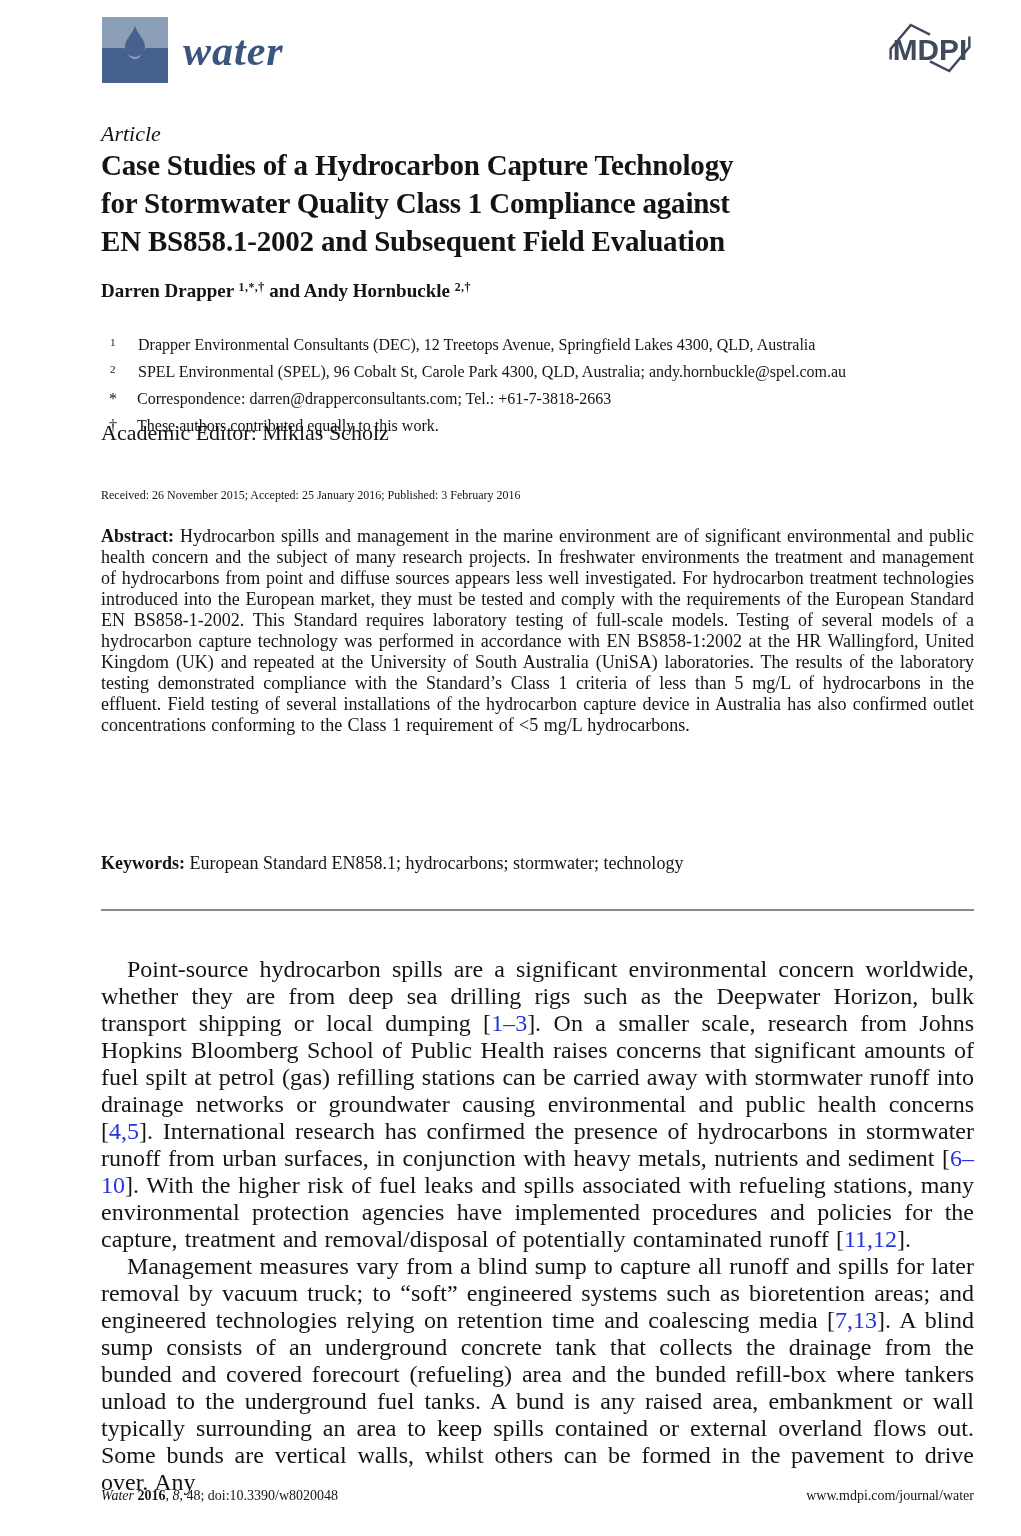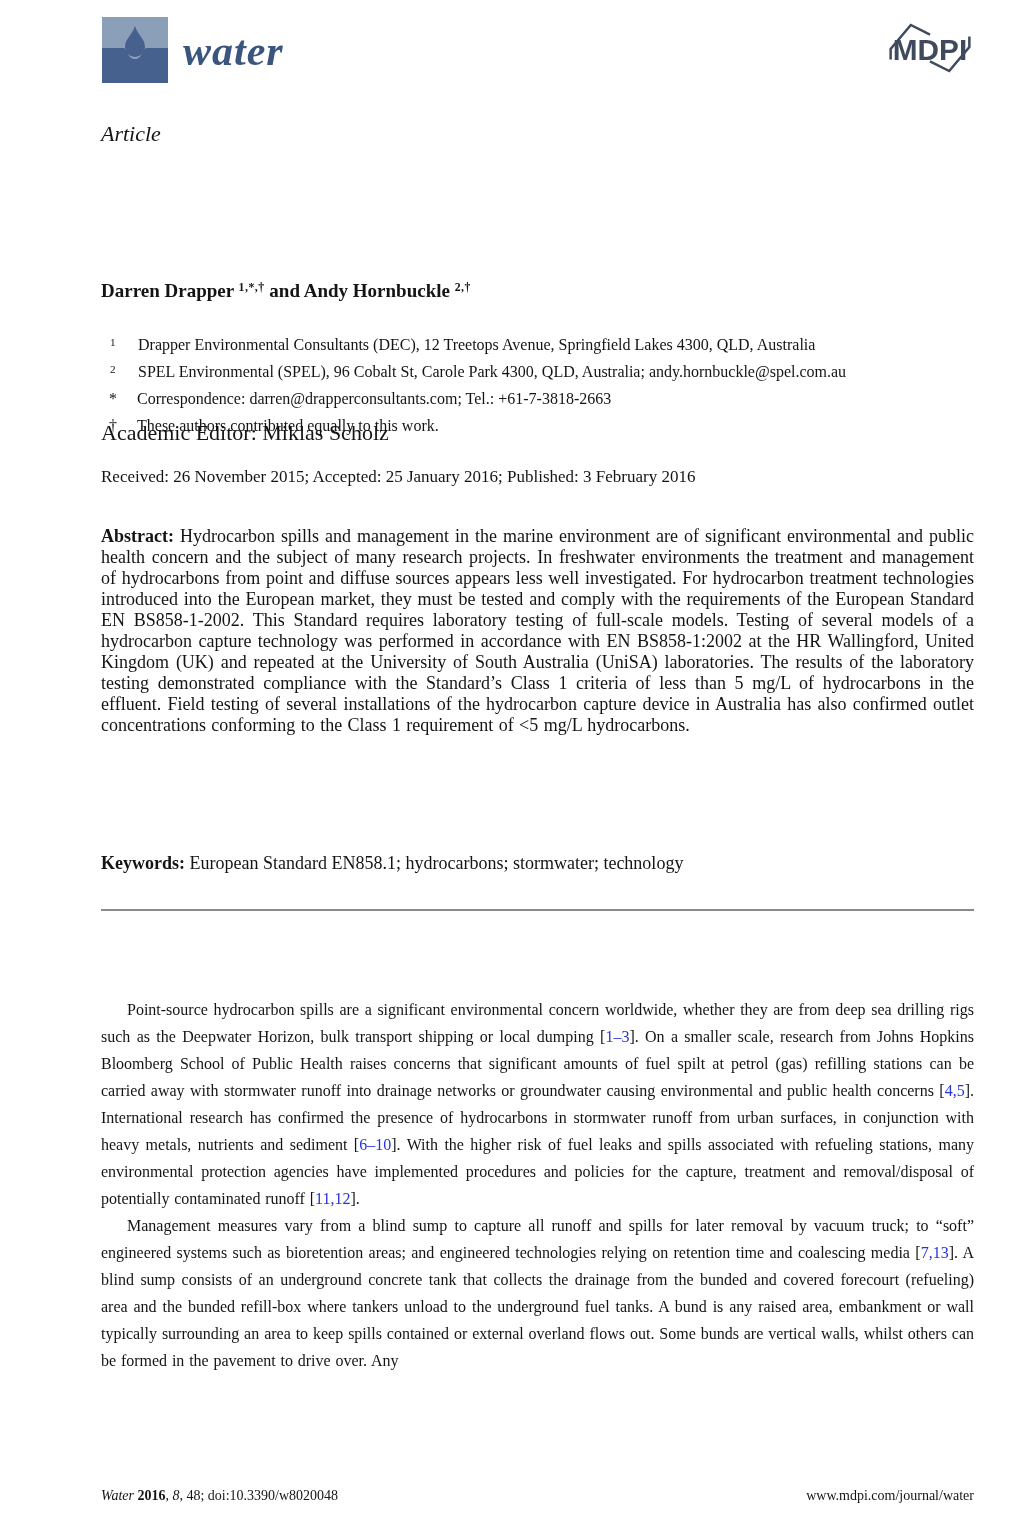--- a/index.html
+++ b/index.html
@@ -36,31 +36,31 @@
   
   .article-type{position:absolute;top:121px;font-style:italic;font-size:22px;}
   .title{position:absolute;top:146px;font-size:29px;font-weight:bold;line-height:38px;letter-spacing:-0.2px;}
   .authors{position:absolute;top:280px;font-size:19px;font-weight:bold;}
   .affiliations{position:absolute;top:331px;font-size:16px;line-height:27px;}
   .aff-row{display:flex;}
   .aff-marker{width:28px;flex:0 0 28px;padding-left:8px;}
   .aff-marker.sup{font-size:70%;position:relative;top:-2px;padding-left:9px;}
   .aff-text{flex:1;white-space:nowrap;}
   .editor-line{position:absolute;top:420px;font-size:22px;}
-  .dates-line{position:absolute;top:467px;font-size:17px;}
+  .dates-line{position:absolute;top:488px;font-size:12px;}
 
   .abstract{position:absolute;top:526px;font-size:18px;line-height:21px;text-align:justify;word-spacing:0.05em;}
   .keywords{position:absolute;top:853px;font-size:18px;}
   .bold{font-weight:bold;}
 
   .divider{position:absolute;top:909px;left:62px;width:873px;height:2px;background:var(--rule);}
 
   .section-heading{position:absolute;top:955px;font-size:18px;font-weight:bold;}
   .section-heading .num{margin-right:10px;}
-  .body-text{position:absolute;top:996px;font-size:16px;line-height:27px;text-align:justify;word-spacing:0.05em;}
+  .body-text{position:absolute;top:956px;font-size:24px;line-height:27px;text-align:justify;word-spacing:0.05em;}
   .body-text p{margin:0;text-indent:26px;}
 
   .seg-link{color:var(--link);}
   .seg-sup{font-size:62%;position:relative;top:-0.55em;letter-spacing:0.5px;}
   .seg-italic{font-style:italic;}
   .seg-bold{font-weight:bold;}
 
   .footer{position:absolute;top:1488px;left:62px;width:873px;
     display:flex;justify-content:space-between;font-size:14px;}
 </style>
@@ -79,20 +79,25 @@
   </div>
 
   <svg class="mdpi-logo" width="96" height="68" viewBox="0 0 100 70">
     <polyline points="9,47 9,36 30,11 50,21" fill="none" style="stroke:var(--mdpi)" stroke-width="2.6"></polyline>
     <polyline points="91,23 91,34 70,59 50,49" fill="none" style="stroke:var(--mdpi)" stroke-width="2.6"></polyline>
     <text x="50" y="48" text-anchor="middle" font-family="Liberation Sans, sans-serif" font-size="31" font-weight="bold" style="fill:var(--mdpi)">MDPI</text>
   </svg>
 
   <div class="main article-type">Article</div>
 
+  <div class="main title">
+    <div>Case Studies of a Hydrocarbon Capture Technology</div>
+    <div>for Stormwater Quality Class 1 Compliance against</div>
+    <div>EN BS858.1-2002 and Subsequent Field Evaluation</div>
+  </div>
 
   <div class="main authors"><span>Darren Drapper </span><span class="seg-sup">1,*,†</span><span> and Andy Hornbuckle </span><span class="seg-sup">2,†</span></div>
 
   <div class="main affiliations">
     <div class="aff-row">
       <span class="aff-marker sup">1</span>
       <span class="aff-text">Drapper Environmental Consultants (DEC), 12 Treetops Avenue, Springfield Lakes 4300, QLD, Australia</span>
     </div>
     <div class="aff-row">
       <span class="aff-marker sup">2</span>

